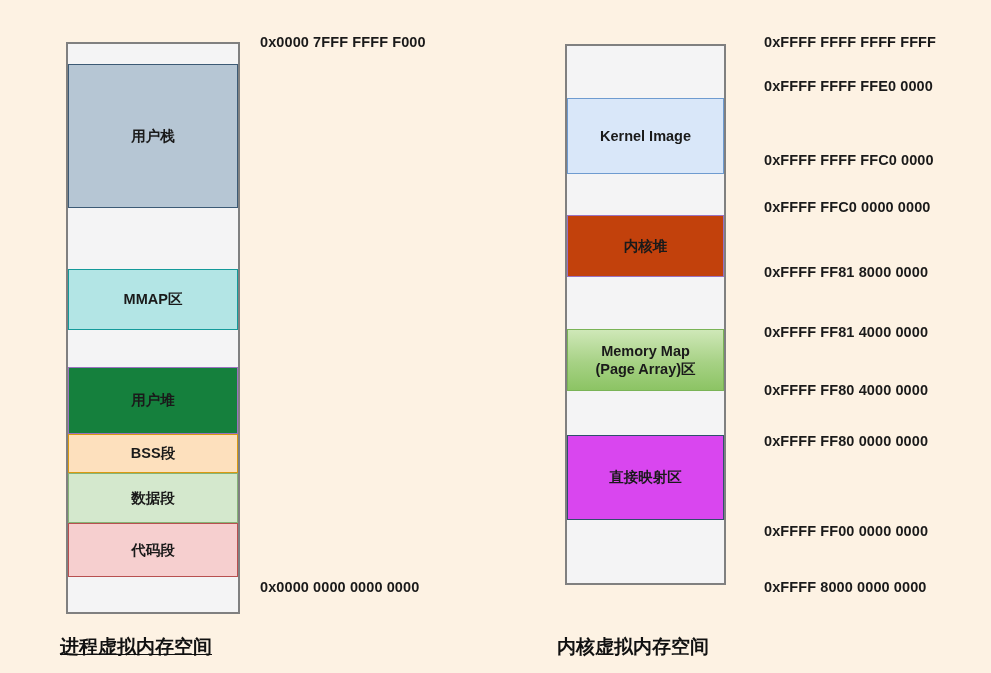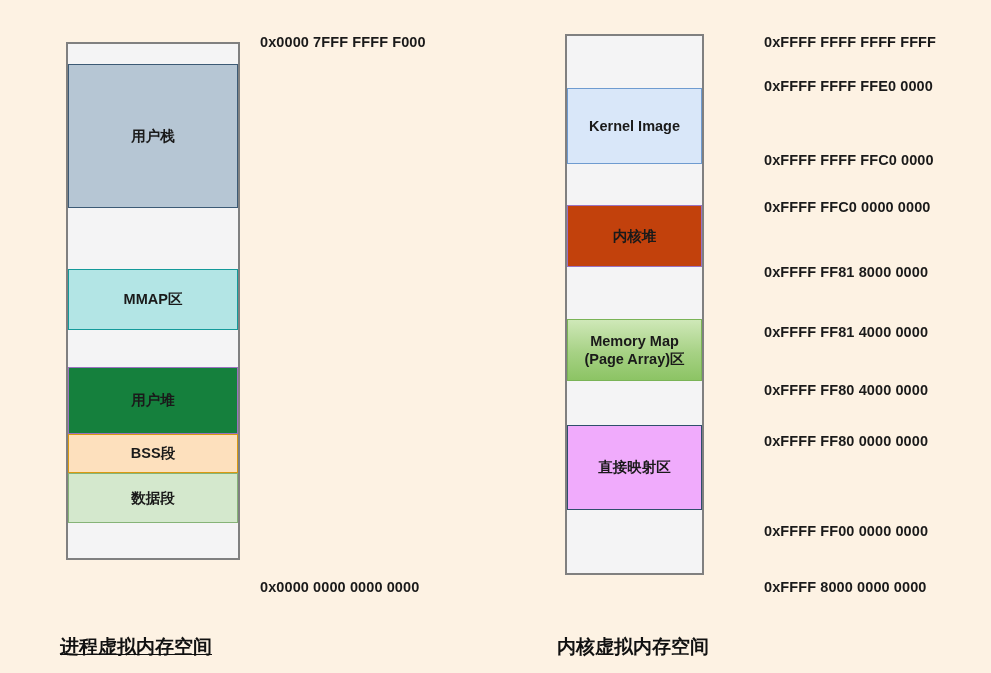--- a/index.html
+++ b/index.html
@@ -18,21 +18,21 @@
   .diagram {
     position: absolute;
     inset: 0;
   }
 
   
   .column {
     position: absolute;
   }
   .col-left  { left: 66px;  top: 42px; width: 174px; }
-  .col-right { left: 565px; top: 34px; width: 139px; }
+  .col-right { left: 565px; top: 44px; width: 161px; }
 
   .stack {
     display: flex;
     flex-direction: column;
     border: 2px solid #808080;
     background: #f4f4f5;
     box-sizing: border-box;
   }
 
   
@@ -57,21 +57,21 @@
   .b-stack    { background: #b6c6d4; border: 1.5px solid #3c5a75; }
   .b-mmap     { background: #b3e5e5; border: 1.5px solid #149a9a; margin-top: 7px; }
   .b-heap     { background: #15803d; border: 1.5px solid #9a72c0; }
   .b-bss      { background: #fde0bd; border: 1.5px solid #d99a12; }
   .b-data     { background: #d4e8cd; border: 1.5px solid #86b377; }
   .b-code     { background: #f6cfcf; border: 1.5px solid #b85050; }
   .b-kimage   { background: #d9e7f9; border: 1.5px solid #6e9bd0; }
   .b-kheap    { background: #c2410c; border: 1.5px solid #9a72c0; }
   .b-memmap   { background: linear-gradient(to bottom, #cfe8b8 0%, #a6d184 55%, #8cc464 100%);
                 border: 1.5px solid #7ab356; }
-  .b-direct   { background: #f0abfc; border: 1.5px solid #2f4f6b; }
+  .b-direct   { background: #d946ef; border: 1.5px solid #2f4f6b; }
 
   
   .addr {
     position: absolute;
     font-weight: bold;
     font-size: 14.5px;
     color: #1a1a1a;
     white-space: nowrap;
     letter-spacing: 0.1px;
   }
@@ -97,20 +97,21 @@
   <div class="column col-left">
     <div class="stack" id="left-stack">
         <div class="block gap" style="height: 6px; flex: 0 0 6px;"></div>
         <div class="block b-stack" style="height: 144px; flex: 0 0 144px;">用户栈</div>
         <div class="block gap" style="height: 54px; flex: 0 0 54px;"></div>
         <div class="block b-mmap" style="height: 61px; flex: 0 0 61px;">MMAP区</div>
         <div class="block gap" style="height: 37px; flex: 0 0 37px;"></div>
         <div class="block b-heap" style="height: 67px; flex: 0 0 67px;">用户堆</div>
         <div class="block b-bss" style="height: 39px; flex: 0 0 39px;">BSS段</div>
         <div class="block b-data" style="height: 50px; flex: 0 0 50px;">数据段</div>
+        <div class="block b-code" style="height: 54px; flex: 0 0 54px;">代码段</div>
         <div class="block gap" style="height: 35px; flex: 0 0 35px;"></div>
       </div>
   </div>
 
   <div class="addr addr-left" style="top:34px;">0x0000 7FFF FFFF F000</div>
 
   <div class="addr addr-left" style="top:579px;">0x0000 0000 0000 0000</div>
 
   <div class="caption cap-left">进程虚拟内存空间</div>
 

